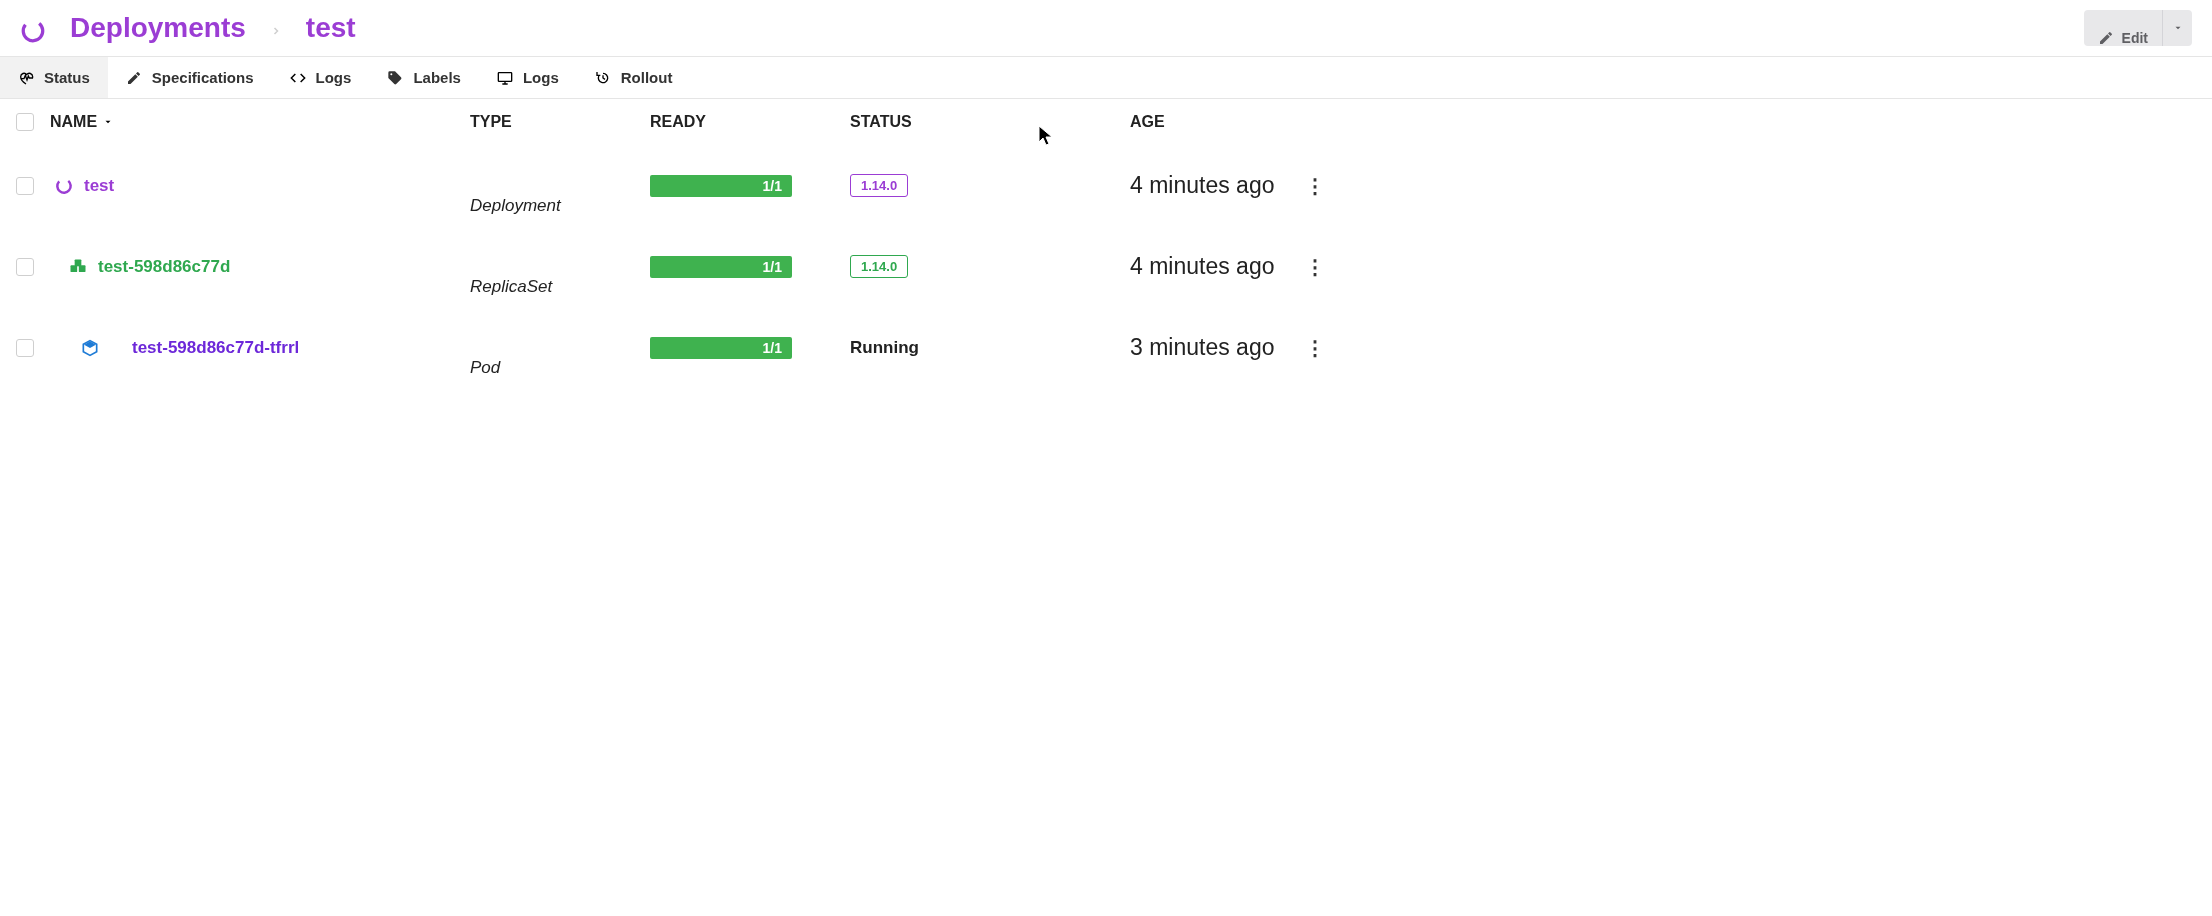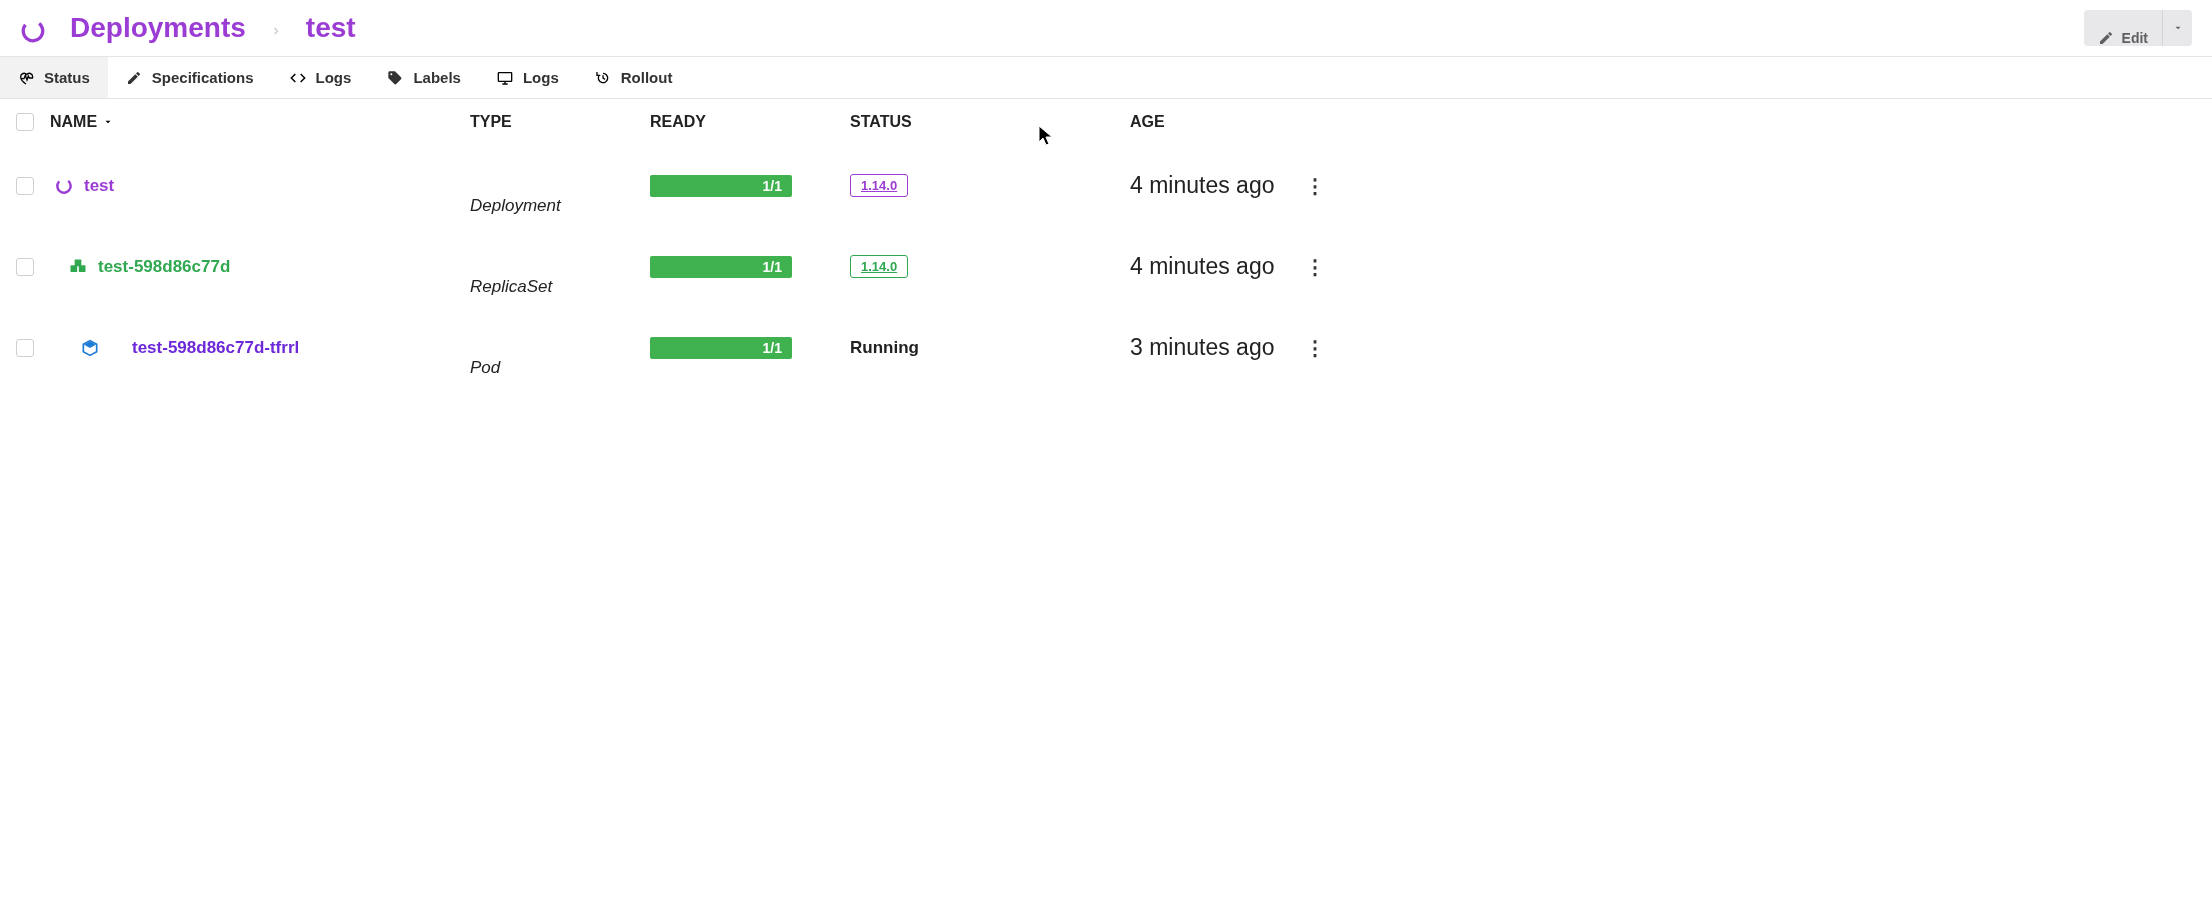--- a/index.html
+++ b/index.html
@@ -117,21 +117,20 @@
     border-radius: 2px;
     width: 142px;
   }
   .status-badge {
     display: inline-block;
     border: 1px solid;
     border-radius: 3px;
     padding: 3px 10px;
     font-size: 13px;
     font-weight: 600;
-    text-decoration: underline;
   }
   .status-badge.purple { color: #9b3dd4; border-color: #9b3dd4; }
   .status-badge.green { color: #2fa84f; border-color: #2fa84f; }
   .status-text { font-weight: 700; }
   .age-cell { font-size: 23px; }
   .kebab {
     color: #333; font-size: 20px; font-weight: 900;
     cursor: pointer; text-align: center;
     line-height: 1;
   }

